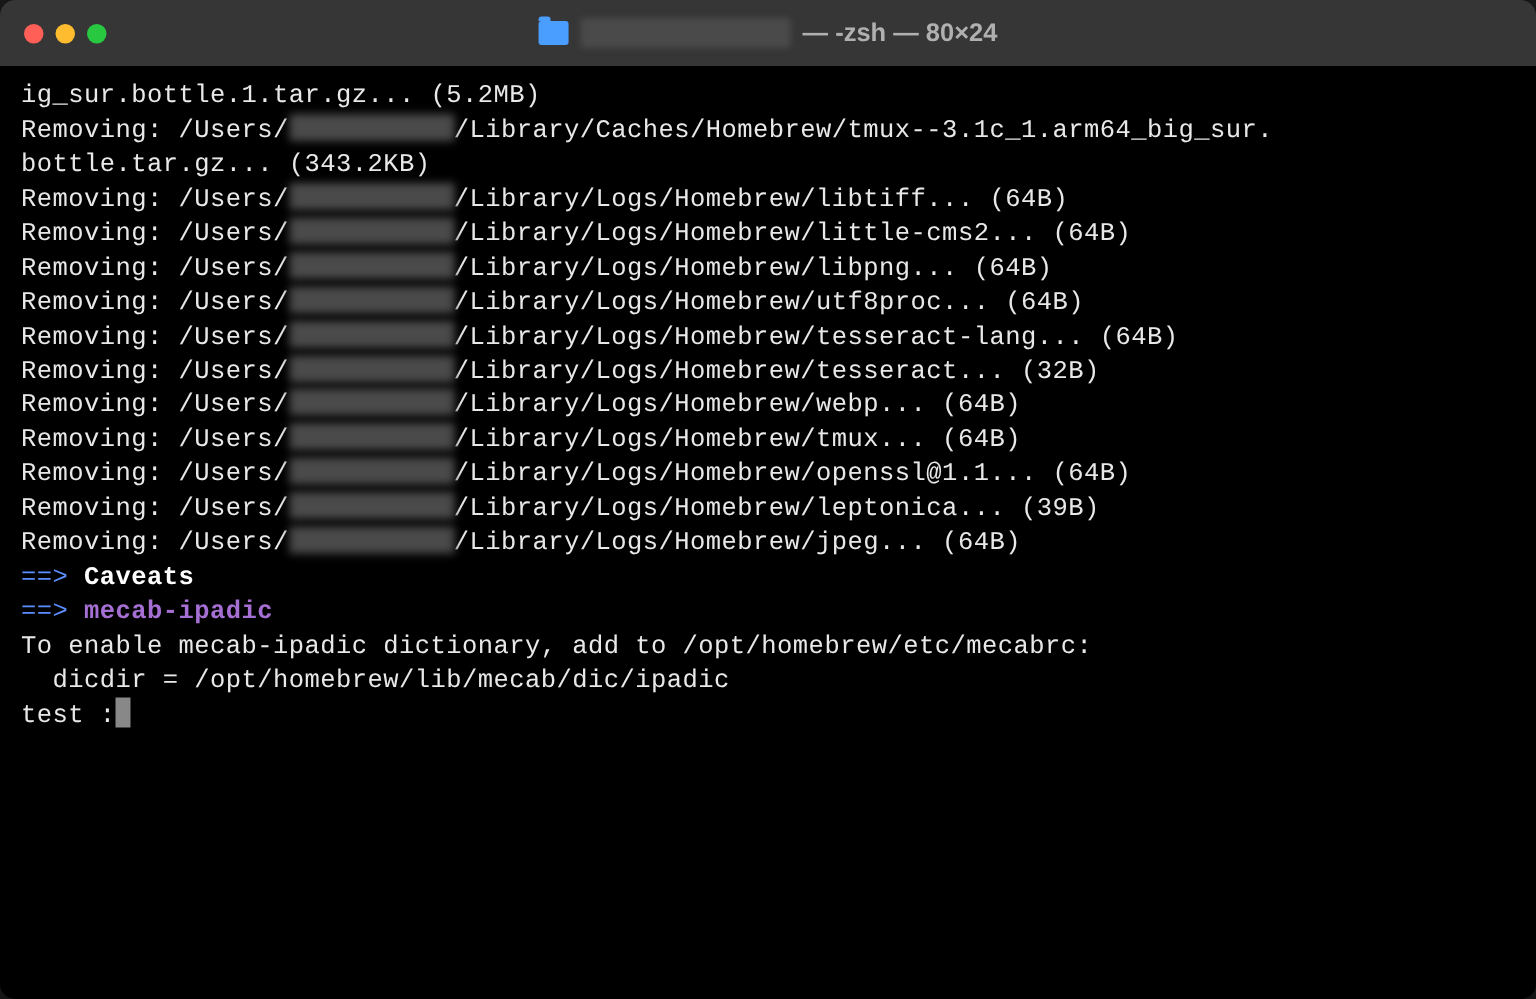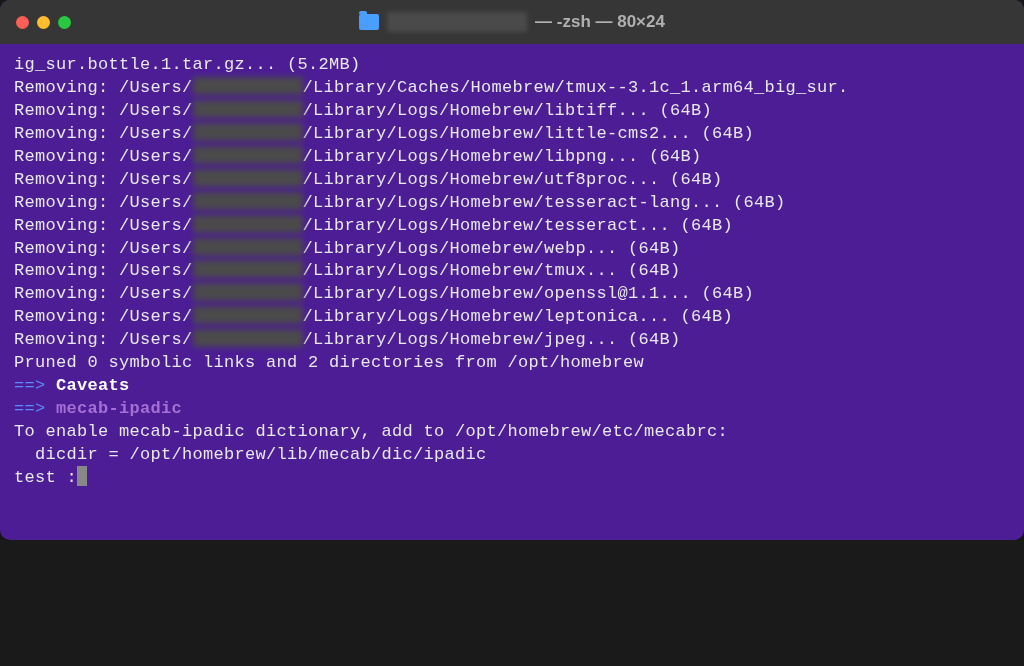--- a/index.html
+++ b/index.html
@@ -10,22 +10,22 @@
     body {
       background: #1a1a1a;
       font-family: 'SF Mono', 'Menlo', 'Monaco', 'Consolas', monospace;
       display: flex;
       justify-content: center;
       align-items: flex-start;
       padding: 0;
     }
     .window {
       width: 1024px;
-      height: 540px;
-      background: #4c1d95;
+      height: 666px;
+      background: #000000;
       border-radius: 10px;
       overflow: hidden;
       box-shadow: 0 10px 40px rgba(0,0,0,0.5);
     }
     .titlebar {
       height: 44px;
       background: #363636;
       display: flex;
       align-items: center;
       padding: 0 16px;
@@ -127,33 +127,33 @@
     <div class="title-center">
       <span class="folder-icon"></span>
       <span class="title-blur"></span>
       <span>— -zsh — 80×24</span>
     </div>
   </div>
 
   <div class="terminal-content">
     <div class="line"><span>ig_sur.bottle.1.tar.gz... (5.2MB)</span></div>
     <div class="line"><span>Removing: /Users/</span><span class="blur-user"></span><span>/Library/Caches/Homebrew/tmux--3.1c_1.arm64_big_sur.</span></div>
+    <div class="line"><span>bottle.tar.gz... (343.2KB)</span></div>
 
     <div class="line"><span>Removing: /Users/</span><span class="blur-user"></span><span>/Library/Logs/Homebrew/libtiff... (64B)</span></div>
     <div class="line"><span>Removing: /Users/</span><span class="blur-user"></span><span>/Library/Logs/Homebrew/little-cms2... (64B)</span></div>
     <div class="line"><span>Removing: /Users/</span><span class="blur-user"></span><span>/Library/Logs/Homebrew/libpng... (64B)</span></div>
     <div class="line"><span>Removing: /Users/</span><span class="blur-user"></span><span>/Library/Logs/Homebrew/utf8proc... (64B)</span></div>
     <div class="line"><span>Removing: /Users/</span><span class="blur-user"></span><span>/Library/Logs/Homebrew/tesseract-lang... (64B)</span></div>
-    <div class="line"><span>Removing: /Users/</span><span class="blur-user"></span><span>/Library/Logs/Homebrew/tesseract... (64B)</span></div>
+    <div class="line"><span>Removing: /Users/</span><span class="blur-user"></span><span>/Library/Logs/Homebrew/tesseract... (32B)</span></div>
     <div class="line"><span>Removing: /Users/</span><span class="blur-user"></span><span>/Library/Logs/Homebrew/webp... (64B)</span></div>
     <div class="line"><span>Removing: /Users/</span><span class="blur-user"></span><span>/Library/Logs/Homebrew/tmux... (64B)</span></div>
     <div class="line"><span>Removing: /Users/</span><span class="blur-user"></span><span>/Library/Logs/Homebrew/openssl@1.1... (64B)</span></div>
-    <div class="line"><span>Removing: /Users/</span><span class="blur-user"></span><span>/Library/Logs/Homebrew/leptonica... (64B)</span></div>
+    <div class="line"><span>Removing: /Users/</span><span class="blur-user"></span><span>/Library/Logs/Homebrew/leptonica... (39B)</span></div>
     <div class="line"><span>Removing: /Users/</span><span class="blur-user"></span><span>/Library/Logs/Homebrew/jpeg... (64B)</span></div>
 
-    <div class="line"><span>Pruned 0 symbolic links and 2 directories from /opt/homebrew</span></div>
     <div class="line"><span class="arrow-blue">==&gt; </span><span class="header-white">Caveats</span></div>
     <div class="line"><span class="arrow-blue">==&gt; </span><span class="header-purple">mecab-ipadic</span></div>
     <div class="line"><span>To enable mecab-ipadic dictionary, add to /opt/homebrew/etc/mecabrc:</span></div>
     <div class="line"><span>  dicdir = /opt/homebrew/lib/mecab/dic/ipadic</span></div>
     <div class="line"><span>test :</span><span class="cursor"></span></div>
   </div>
 </div>
 
 </body></html>

